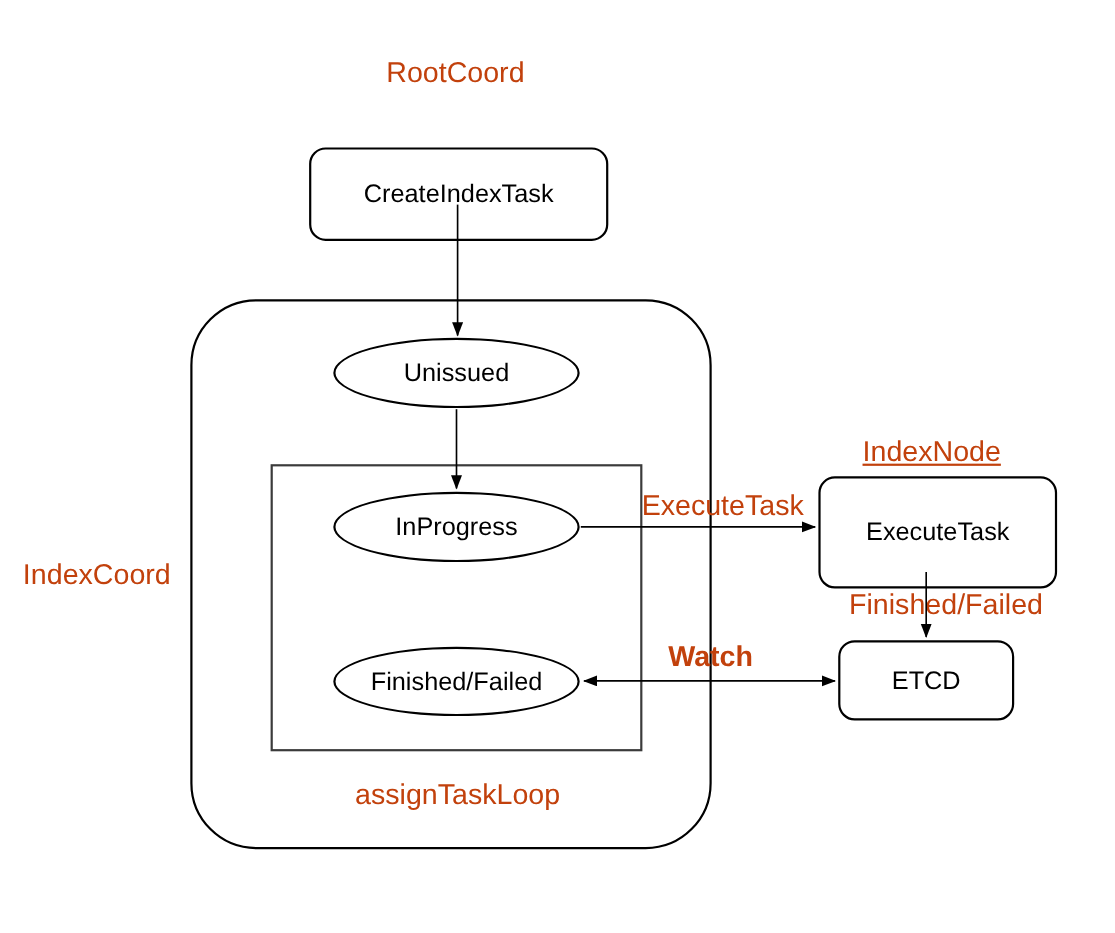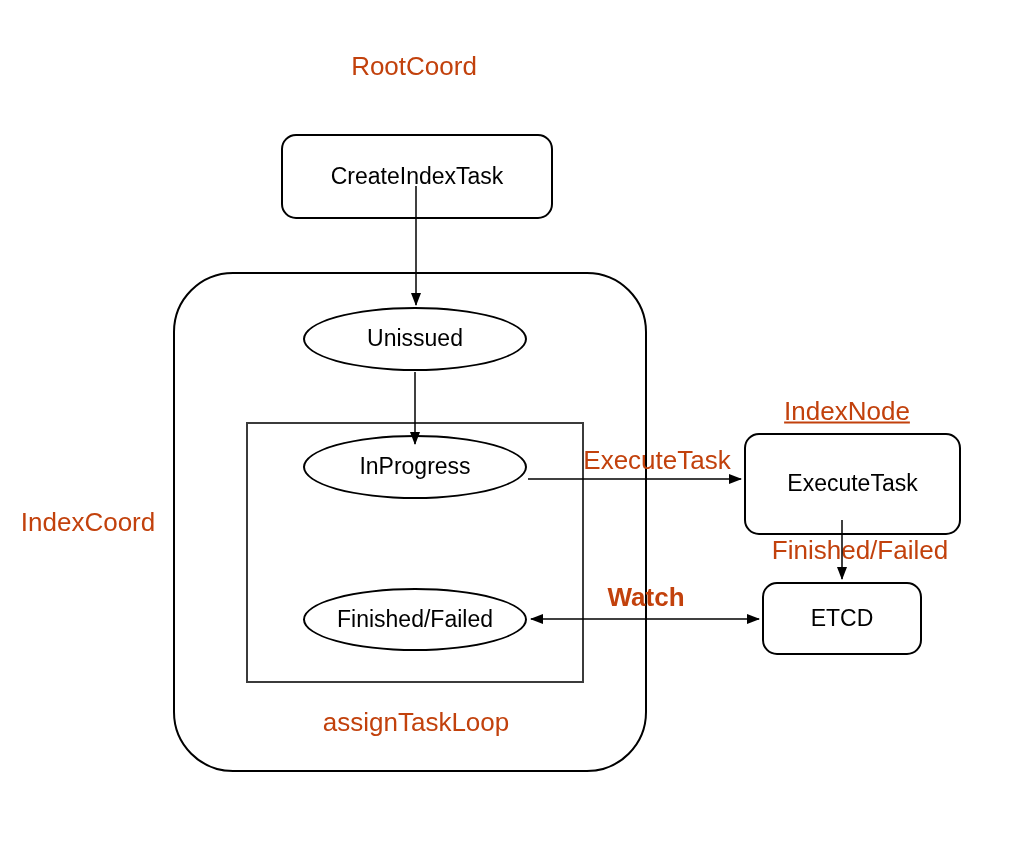--- a/index.html
+++ b/index.html
@@ -45,21 +45,21 @@
     border: 2px solid #000000;
     white-space: nowrap;
   }
   .rect { border-radius: 15px; }
   .ellipse { border-radius: 50%; }
 
   #node-create-index-task { left: 281px; top: 96px;  width: 272px; height: 85px; margin-top: 38px; }
   #node-execute-task      { left: 744px; top: 433px; width: 217px; height: 102px; }
   #node-etcd              { left: 762px; top: 582px; width: 160px; height: 73px; }
   #node-unissued          { left: 303px; top: 307px; width: 224px; height: 64px; }
-  #node-in-progress       { left: 303px; top: 435px; width: 224px; height: 64px; }
+  #node-in-progress       { left: 303px; top: 447px; width: 224px; height: 64px; }
   #node-finished-failed   { left: 303px; top: 588px; width: 224px; height: 63px; }
 
   
   .label {
     position: absolute;
     transform: translate(-50%, -50%);
     font-size: 26px;
     color: #c2410c;
     white-space: nowrap;
     background: transparent;

